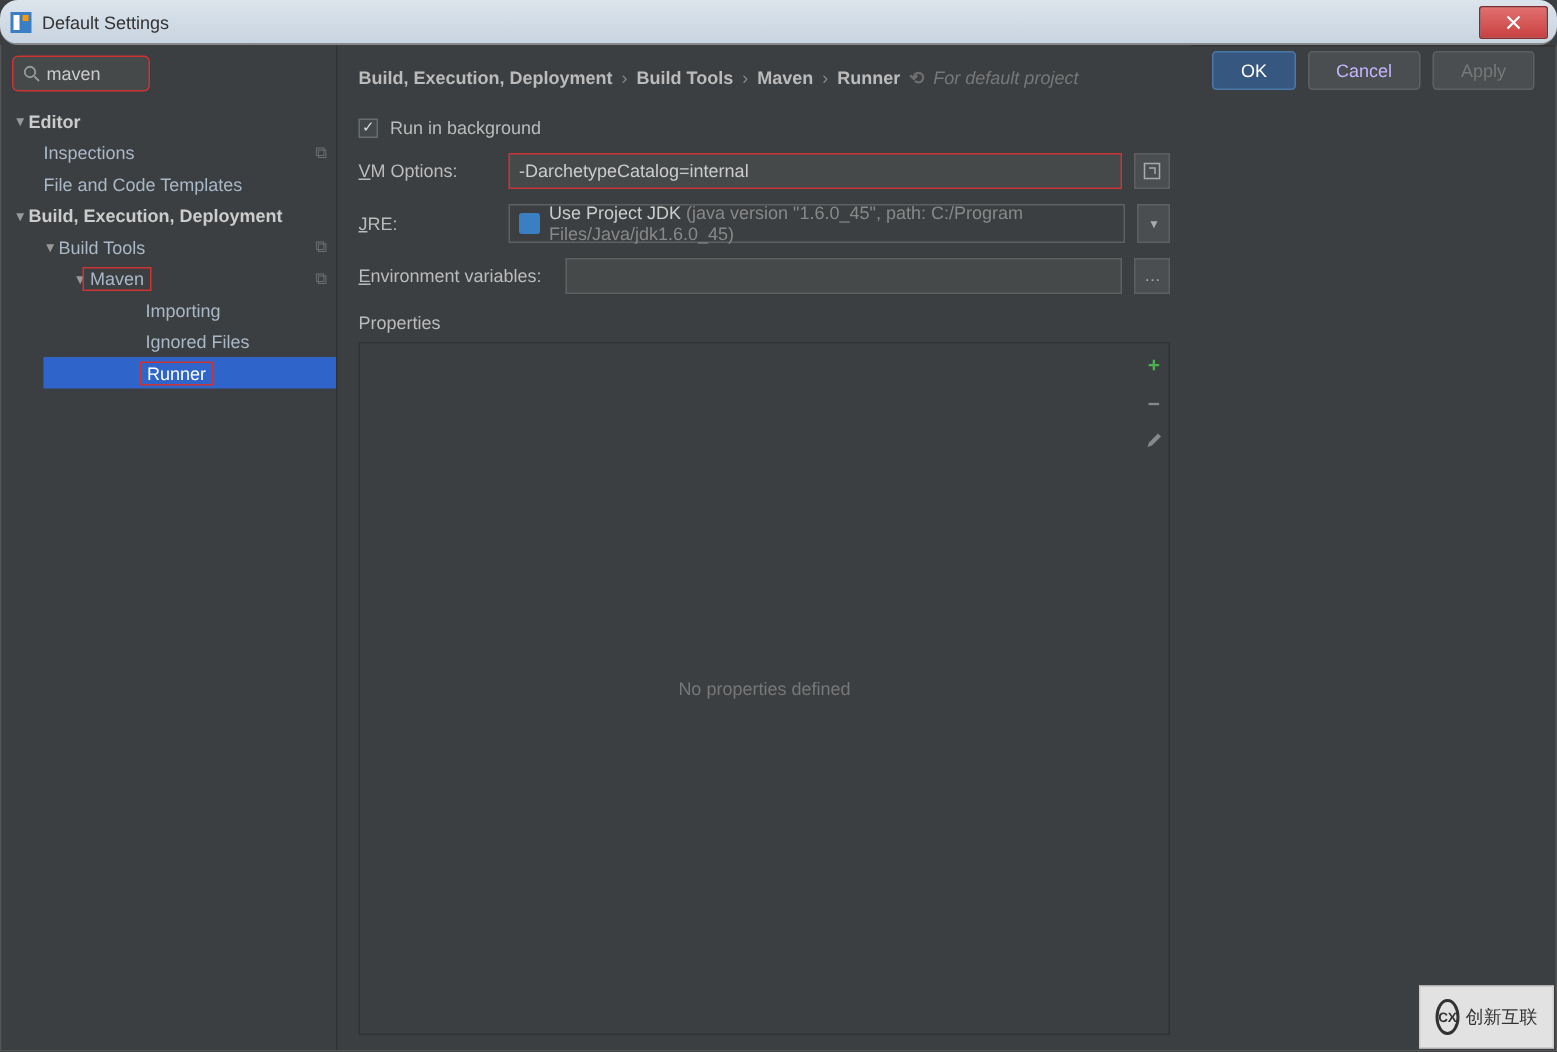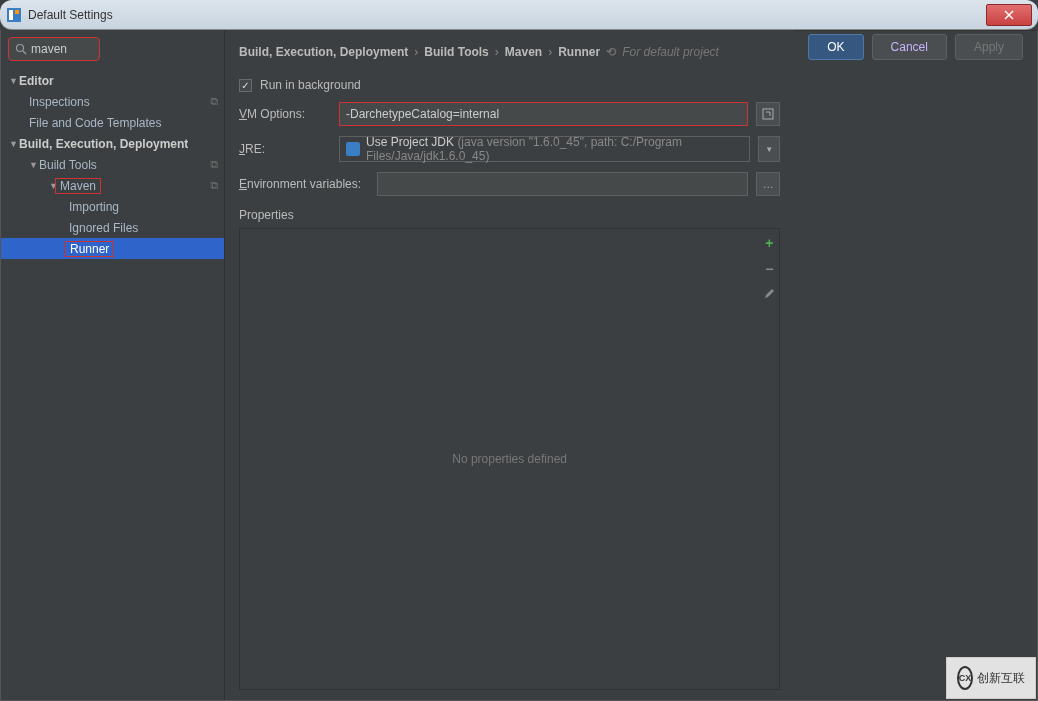--- a/index.html
+++ b/index.html
@@ -20,21 +20,21 @@
 .search-box input { background: transparent; border: none; color: #ccc; outline: none; width: 100%; margin-left: 4px; }
 
 .tree { flex: 1; overflow: auto; padding-top: 2px; }
 .tree-row { display: flex; align-items: center; height: 21px; padding-left: 8px; color: #a9b7c6; cursor: pointer; position: relative; }
 .tree-row.bold { font-weight: bold; color: #ccc; }
 .tree-row .arrow { width: 10px; display: inline-block; color: #999; font-size: 9px; }
 .tree-row .lbl { flex: 1; white-space: nowrap; }
 .tree-row .copy-ic { color: #6e6e6e; margin-right: 6px; font-size: 11px; }
 .tree-row.pad1 { padding-left: 28px; }
 .tree-row.pad2 { padding-left: 48px; }
-.tree-row.pad3 { padding-left: 68px; }
+.tree-row.pad3 { padding-left: 68px; margin-left: 28px; }
 .tree-row.selected { background: #2f65ca; color: #fff; }
 .redbox { border: 1px solid #cc3333; padding: 0 4px; margin-left: -4px; }
 
 .content { flex: 1; display: flex; flex-direction: column; padding: 10px 14px 10px 14px; overflow: hidden; }
 .breadcrumb { display: flex; align-items: center; gap: 6px; color: #bbb; font-weight: bold; height: 24px; }
 .breadcrumb .sep { color: #888; font-weight: normal; }
 .breadcrumb .reset { color: #6e6e6e; font-size: 12px; }
 .breadcrumb .note { color: #777; font-weight: normal; font-style: italic; }
 
 .form { margin-top: 14px; display: flex; flex-direction: column; gap: 10px; }

